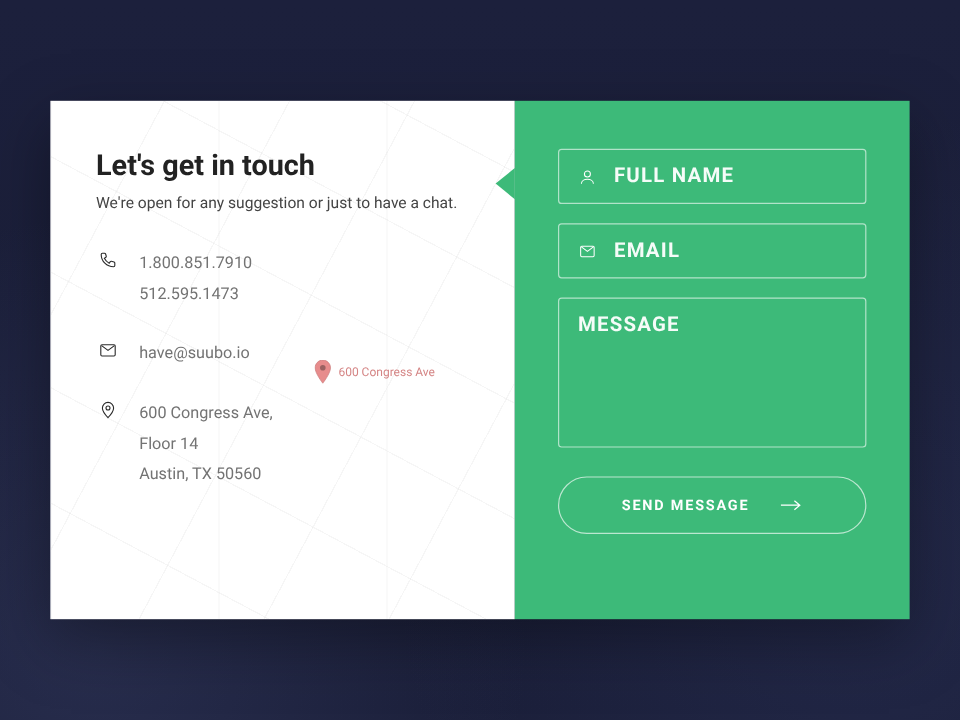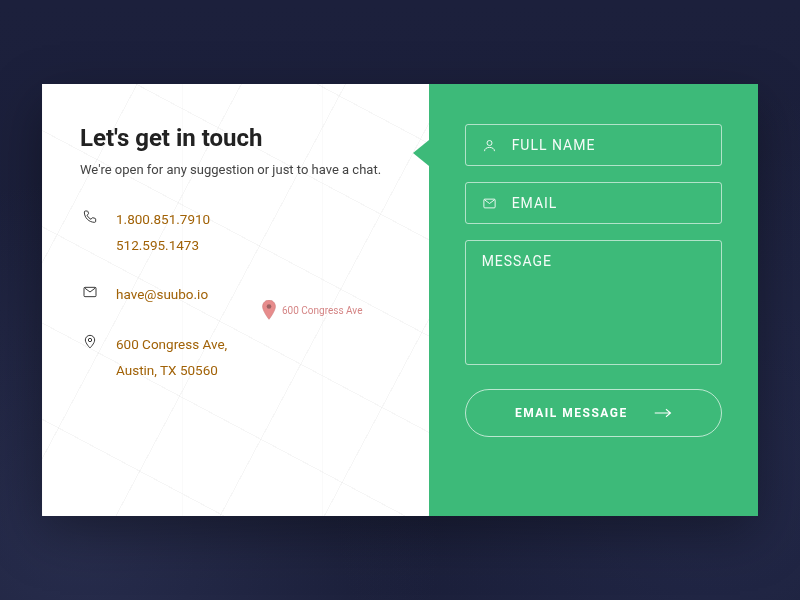--- a/index.html
+++ b/index.html
@@ -69,21 +69,21 @@
   }
   .info-icon {
     width: 20px;
     flex-shrink: 0;
     display: flex;
     justify-content: center;
     padding-top: 2px;
     color: #2a2a2a;
   }
   .info-icon svg { width: 16px; height: 16px; stroke: #2a2a2a; fill: none; stroke-width: 1.4; }
-  .info-lines { font-size: 13.5px; color: #a16207; line-height: 1.9; }
+  .info-lines { font-size: 13.5px; color: #737373; line-height: 1.9; }
   .pin {
     position: absolute;
     left: 220px;
     top: 216px;
     display: flex;
     flex-direction: row;
     align-items: center;
     gap: 6px;
     opacity: 0.75;
     pointer-events: none;
@@ -117,23 +117,23 @@
     gap: 14px;
     padding: 12px 16px;
   }
   .field .ficon { width: 16px; height: 16px; flex-shrink: 0; display:flex; align-items:center; justify-content:center; }
   .field .ficon svg { width: 15px; height: 15px; stroke: #fff; fill: none; stroke-width: 1.4; }
   .field input, .field textarea {
     background: transparent;
     border: none;
     outline: none;
     color: #fff;
-    font-size: 14px;
+    font-size: 17px;
     letter-spacing: 1px;
-    font-weight: 400;
+    font-weight: 700;
     width: 100%;
     font-family: inherit;
   }
   .field input::placeholder, .field textarea::placeholder { color: #fff; opacity: 0.95; }
   .field.textarea { align-items: flex-end; height: 125px; }
   .field textarea { resize: none; height: 100%; }
   .send {
     margin-top: 8px;
     border: 1px solid rgba(255,255,255,0.65);
     border-radius: 999px;
@@ -188,20 +188,21 @@
 
     <div class="info-block">
       <span class="info-icon">
         <svg viewBox="0 0 24 24">
             <path d="M12 21s-7-7.2-7-12a7 7 0 0 1 14 0c0 4.8-7 12-7 12z"></path>
             <circle cx="12" cy="9" r="2.5"></circle>
           </svg>
       </span>
       <div class="info-lines">
         <div>600 Congress Ave,</div>
+        <div>Floor 14</div>
         <div>Austin, TX 50560</div>
       </div>
     </div>
 
     <div class="pin">
       <svg viewBox="0 0 24 34">
           <path d="M12 0C6 0 1 5 1 11c0 8 11 22 11 22s11-14 11-22C23 5 18 0 12 0z" fill="#e06666" stroke="#b84d4d"></path>
           <circle cx="12" cy="11" r="4" fill="#7a2e2e"></circle>
         </svg>
       <span class="pin-label">600 Congress Ave</span>
@@ -227,21 +228,21 @@
           </svg>
       </span>
       <input type="email" placeholder="EMAIL" style="">
     </label>
 
     <label class="field textarea">
       <textarea placeholder="MESSAGE" style=""></textarea>
     </label>
 
     <button type="button" class="send">
-      <span>EMAIL MESSAGE</span>
+      <span>SEND MESSAGE</span>
       <span class="arrow">
         <svg viewBox="0 0 24 12">
             <path d="M1 6h20M16 1l6 5-6 5"></path>
           </svg>
       </span>
     </button>
   </form>
 
 </div>
 

